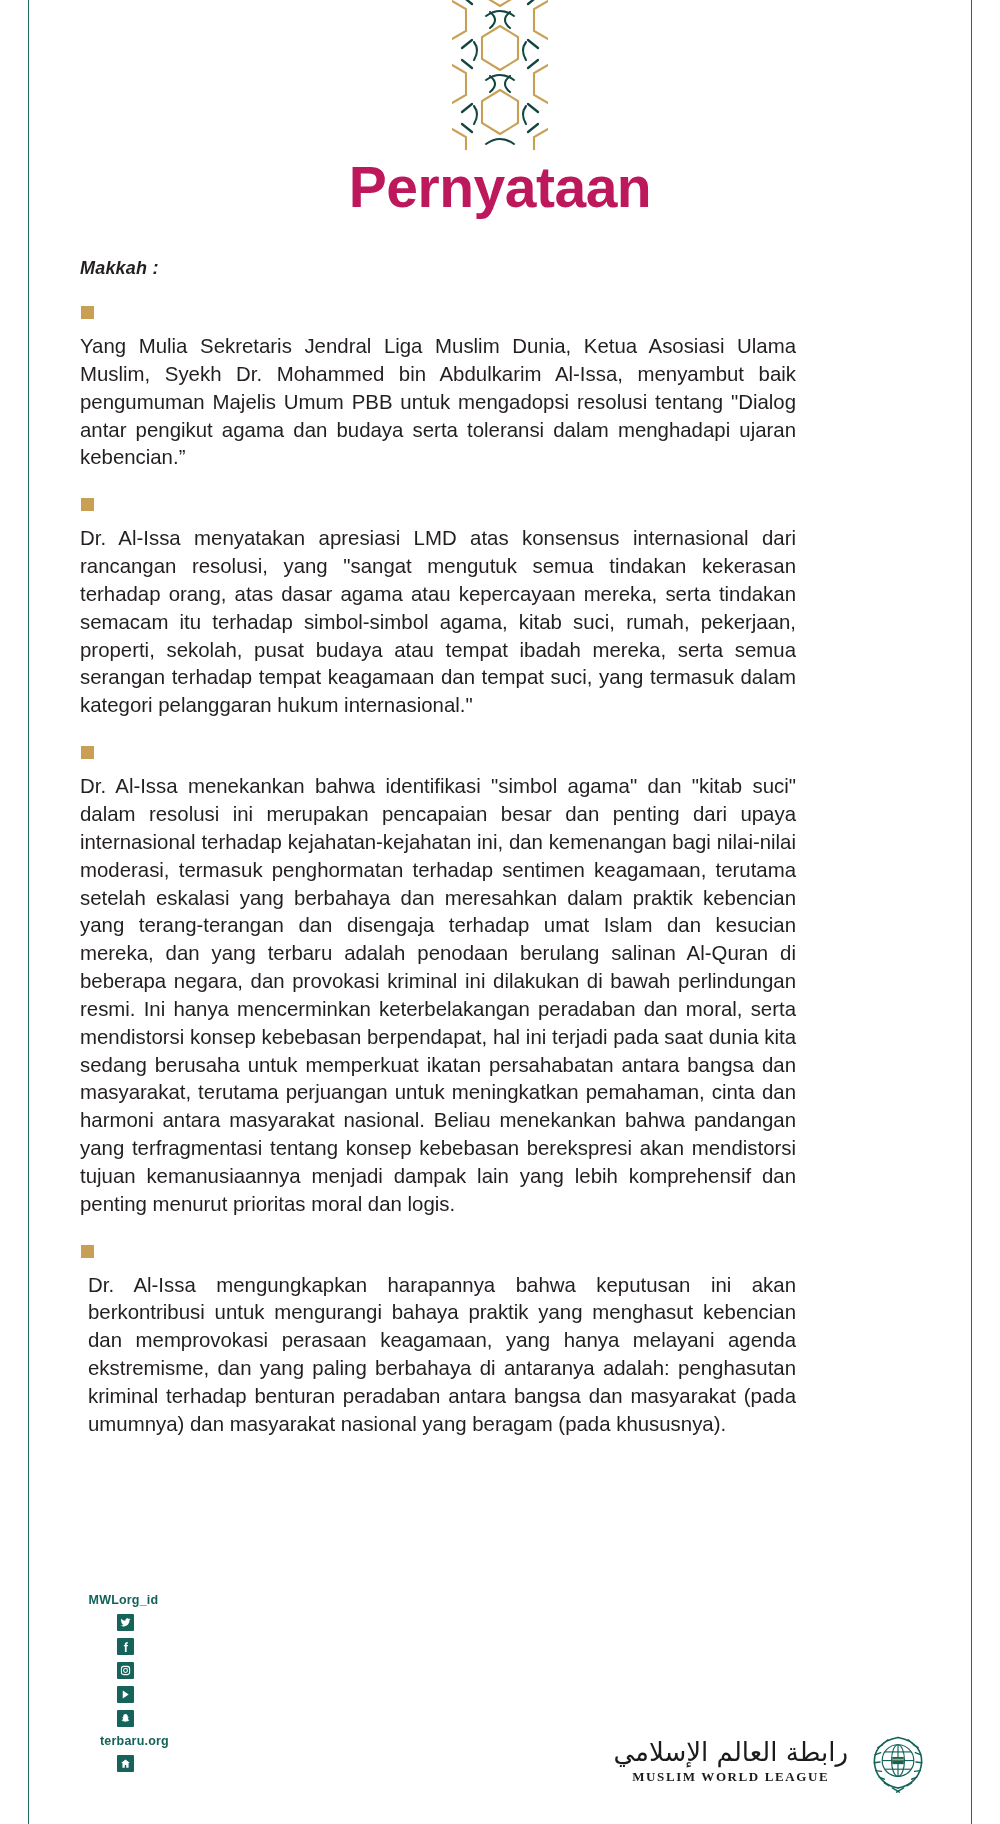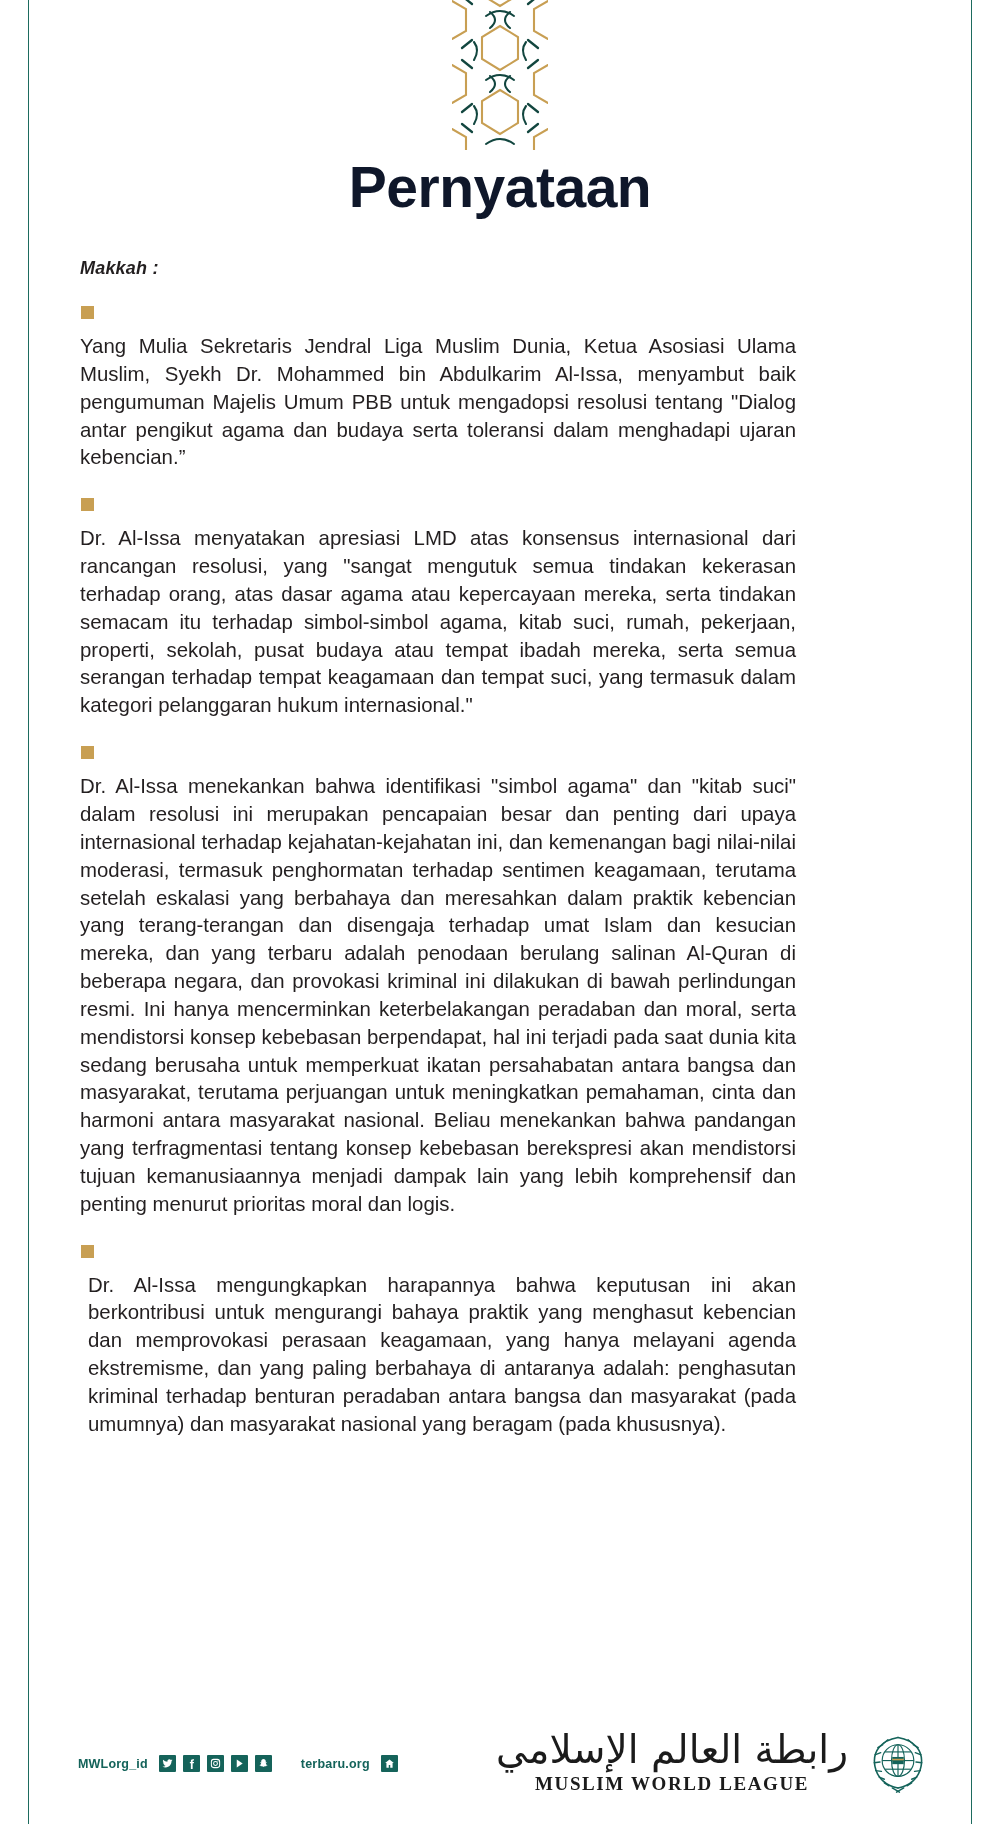--- a/index.html
+++ b/index.html
@@ -18,21 +18,21 @@
   
   .ornament{
     position:absolute;left:50%;transform:translateX(-50%);
     top:-46px;width:96px;height:196px;overflow:hidden;
   }
   .ornament svg{display:block;}
 
   
   .title{
     position:absolute;top:158px;left:0;width:1000px;text-align:center;
-    color:#0f172a;font-size:57px;font-weight:bold;letter-spacing:-0.5px;
+    color:#be185d;font-size:57px;font-weight:bold;letter-spacing:-0.5px;
     line-height:1.05;
   }
 
   
   .dateline{
     position:absolute;top:258px;left:80px;
     font-size:18px;font-weight:bold;color:#231f20;letter-spacing:.2px;font-style:italic;
   }
 
   
@@ -48,42 +48,42 @@
     text-align:justify;text-justify:inter-word;
     margin:0 0 26px 0;hyphens:manual;
   }
   .block:last-child .para{margin-bottom:0;margin-left:8px;}
 
   
   .footer{position:absolute;left:0;bottom:0;width:1000px;height:150px;}
 
   .social{
     position:absolute;left:78px;bottom:52px;
-    display:flex;align-items:center;gap:7px;
+    display:flex;align-items:center;gap:7px;flex-direction:column;
   }
   .handle{
     font-size:12.5px;font-weight:bold;color:#14635a;letter-spacing:.2px;
     margin-right:4px;
   }
   .handle.second{margin-left:22px;}
   .sicon{
     width:17px;height:17px;background:#15635a;border-radius:1px;
     display:flex;align-items:center;justify-content:center;
   }
   .sicon svg{display:block;}
 
   .logo{
     position:absolute;right:66px;bottom:26px;
     display:flex;align-items:center;gap:14px;
   }
   .logo-text{display:flex;flex-direction:column;align-items:center;gap:4px;}
-  .logo-ar{font-family:"DejaVu Sans",sans-serif;font-size:39px;color:#1b1b1b;line-height:1;direction:rtl;}
+  .logo-ar{font-family:"DejaVu Sans",sans-serif;font-size:26px;color:#1b1b1b;line-height:1;direction:rtl;}
   .logo-en{
     font-family:"Liberation Serif","DejaVu Serif",serif;
-    font-size:19px;letter-spacing:1.6px;color:#1b1b1b;font-weight:bold;
+    font-size:13px;letter-spacing:1.6px;color:#1b1b1b;font-weight:bold;
   }
   .emblem{width:72px;height:72px;}
 </style>
 </head>
 <body>
 
 <div class="page">
 
   <div class="edge-rule left"></div>
   <div class="edge-rule right"></div>

